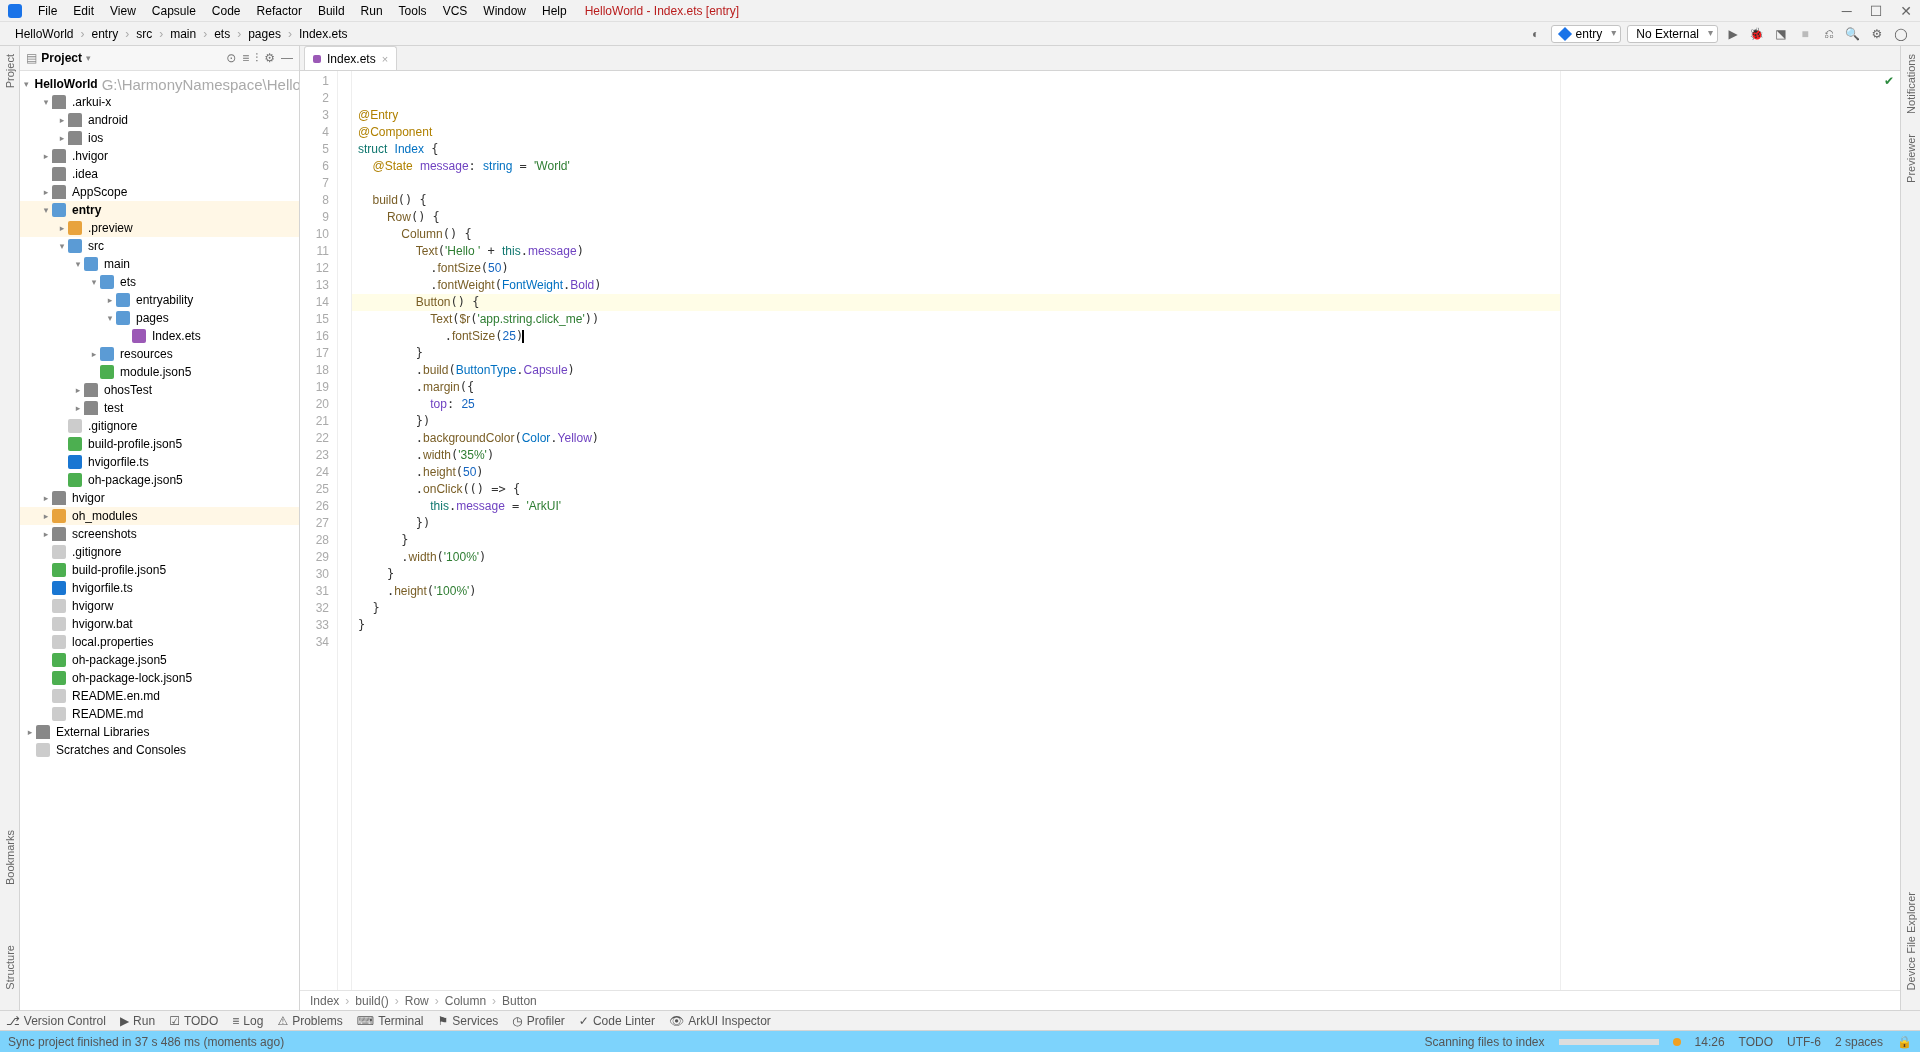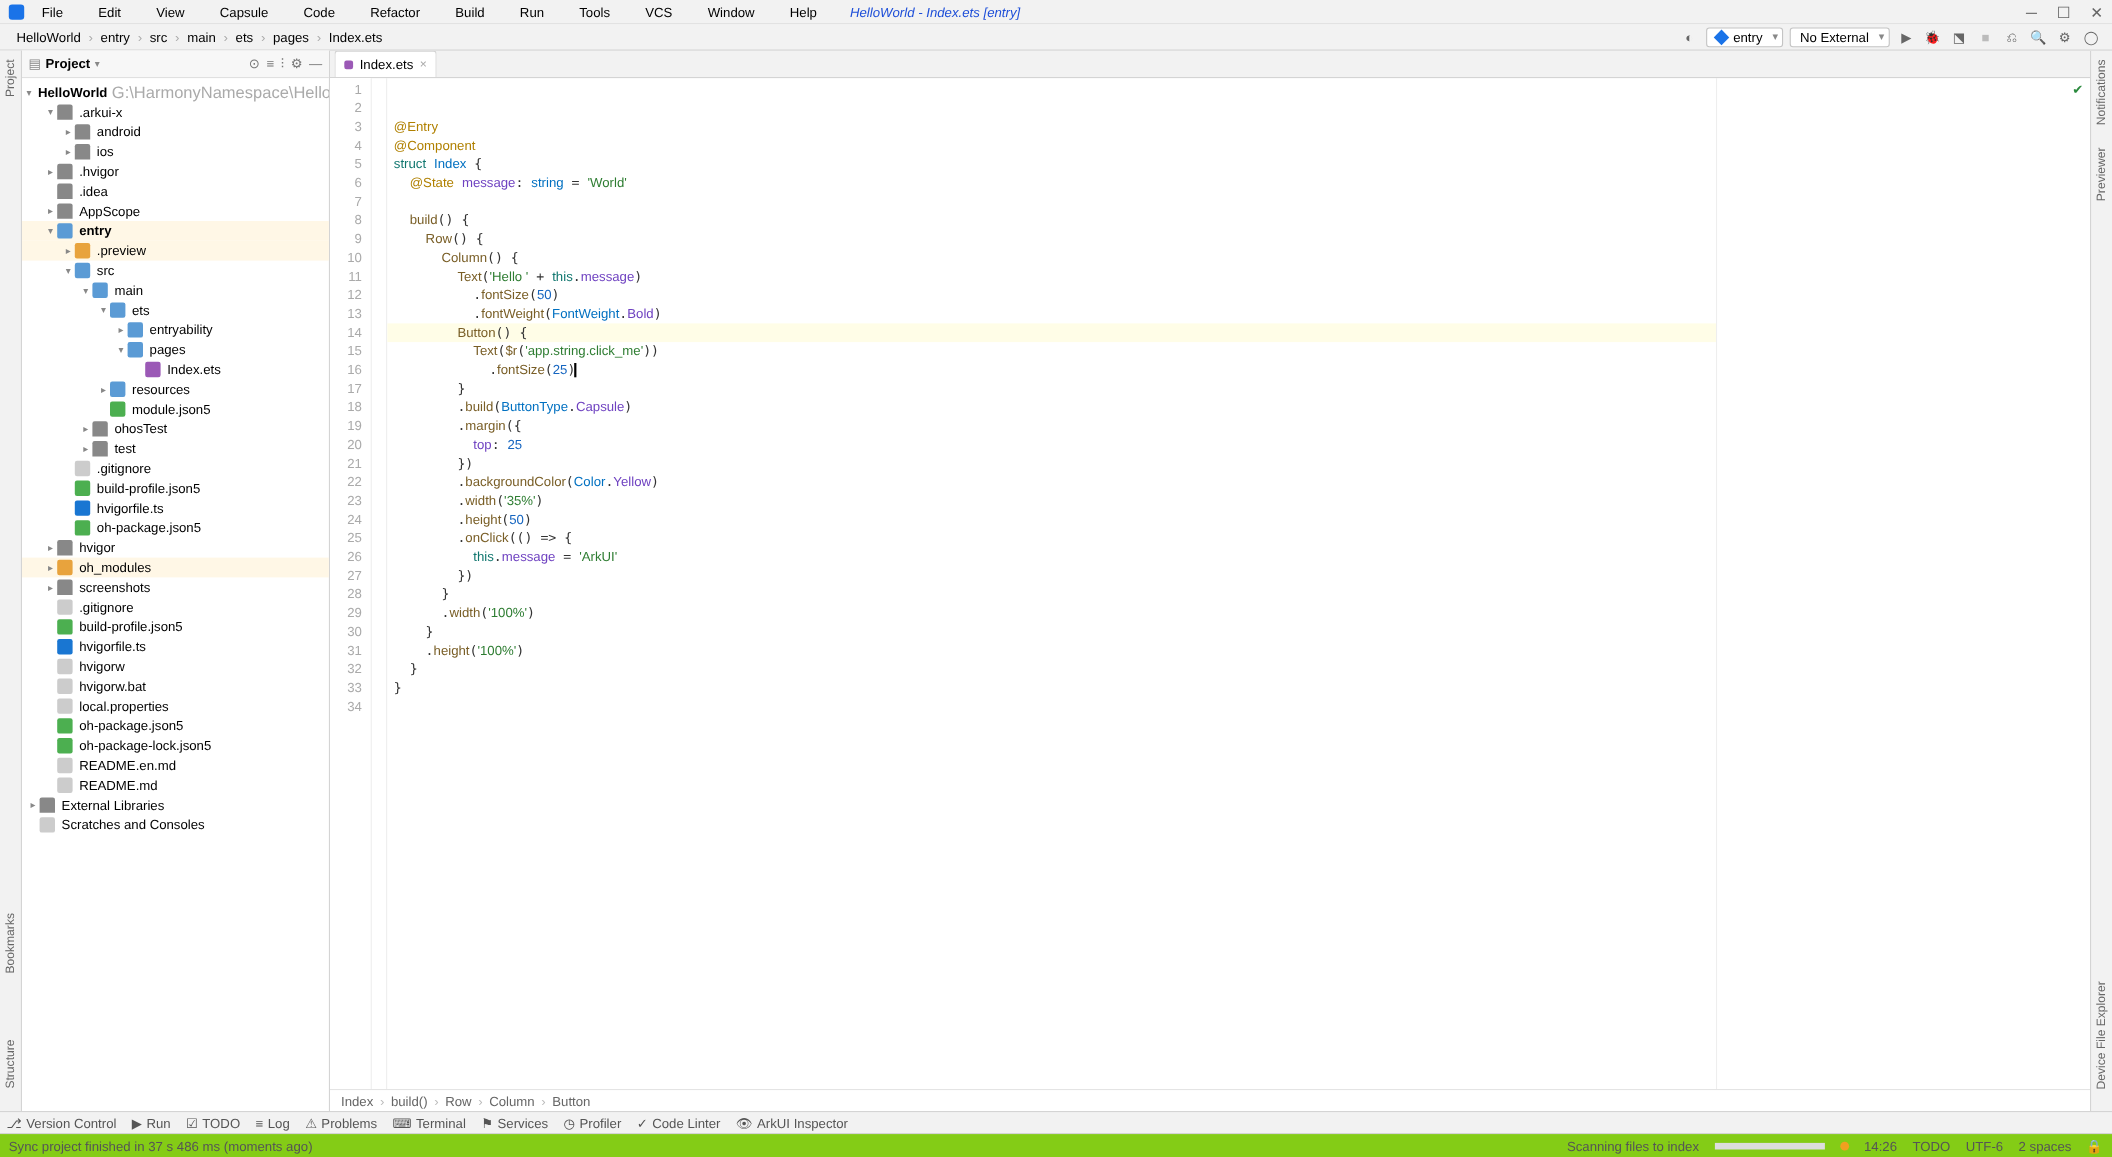--- a/index.html
+++ b/index.html
@@ -1,21 +1,21 @@
 <!DOCTYPE html>
 <html><head>
 <meta charset="utf-8">
 <style>
 * { margin:0; padding:0; box-sizing:border-box; font-family:"Segoe UI",Arial,sans-serif; font-size:12px; }
 body { background:#f2f2f2; width:1920px; height:1052px; overflow:hidden; display:flex; flex-direction:column; }
 .titlebar { height:22px; background:#f2f2f2; display:flex; align-items:center; padding:0 8px; border-bottom:1px solid #e0e0e0; }
 .titlebar .logo { width:14px; height:14px; background:#1a73e8; border-radius:3px; margin-right:10px; }
-.menubar { display:flex; gap:20px; }
+.menubar { display:flex; gap:4px; }
 .menubar span { padding:2px 6px; cursor:pointer; }
-.title-text { margin-left:24px; color:#1d4ed8;font-style:italic; }
+.title-text { margin-left:12px; color:#b91c1c; }
 .win-ctrl { margin-left:auto; display:flex; gap:18px; color:#666; }
 .win-ctrl span { cursor:pointer; font-size:14px; }
 .breadcrumb-bar { height:24px; background:#f2f2f2; display:flex; align-items:center; padding:0 10px; border-bottom:1px solid #d4d4d4; }
 .breadcrumb-bar .crumb { padding:1px 5px; }
 .breadcrumb-bar .sep { color:#aaa; margin:0 2px; }
 .breadcrumb-bar .right-controls { margin-left:auto; display:flex; align-items:center; gap:6px; }
 .right-controls .icon-btn { width:18px; height:18px; display:flex; align-items:center; justify-content:center; color:#666; cursor:pointer; }
 .dropdown { border:1px solid #c4c4c4; background:#fff; padding:1px 18px 1px 8px; border-radius:3px; position:relative; cursor:pointer; }
 .dropdown::after { content:"▾"; position:absolute; right:4px; top:1px; color:#888; font-size:10px; }
 .green { color:#2b8a3e; }
@@ -63,21 +63,21 @@
 .code .deco { color:#b08000;text-align:center; }
 .current-line { background:#fffde7; position:absolute; left:0; right:0; height:17px; top:223px; z-index:0; }
 .code pre { position:relative; z-index:1; margin:0; font-family:inherit; }
 .caret { display:inline-block; width:1.5px; height:13px; background:#000; vertical-align:middle; margin-left:-1px; animation:blink 1s step-start infinite; }
 @keyframes blink { 50% { opacity:0; } }
 .right-rail { width:20px; background:#f2f2f2; border-left:1px solid #d4d4d4; display:flex; flex-direction:column; align-items:center; padding-top:8px; gap:20px; }
 .editor-breadcrumb { height:20px; border-top:1px solid #e4e4e4; display:flex; align-items:center; padding:0 10px; color:#666; gap:6px; font-size:11px; background:#fff; }
 .editor-breadcrumb .sep2 { color:#bbb; }
 .bottom-tool { height:20px; border-top:1px solid #d4d4d4; background:#f2f2f2; display:flex; align-items:center; padding:0 6px; gap:14px; color:#555; }
 .bottom-tool .tool { cursor:pointer; display:flex; align-items:center; gap:4px; }
-.status-bar { height:22px; border-top:1px solid #d4d4d4; background:#84cc16; display:flex; align-items:center; padding:0 8px; color:#555; }
+.status-bar { height:22px; border-top:1px solid #d4d4d4; background:#7dd3fc; display:flex; align-items:center; padding:0 8px; color:#555; }
 .status-bar .right { margin-left:auto; display:flex; align-items:center; gap:14px; }
 .orange-dot { width:8px; height:8px; background:#f0a020; border-radius:50%; display:inline-block; }
 .side-margin { width:340px; border-left:1px solid #eee; }
 .check-icon { color:#2b8a3e; margin-left:auto; margin-right:6px; }
 </style>
 </head>
 <body>
 
 <div class="titlebar">
   <div class="logo"></div>

